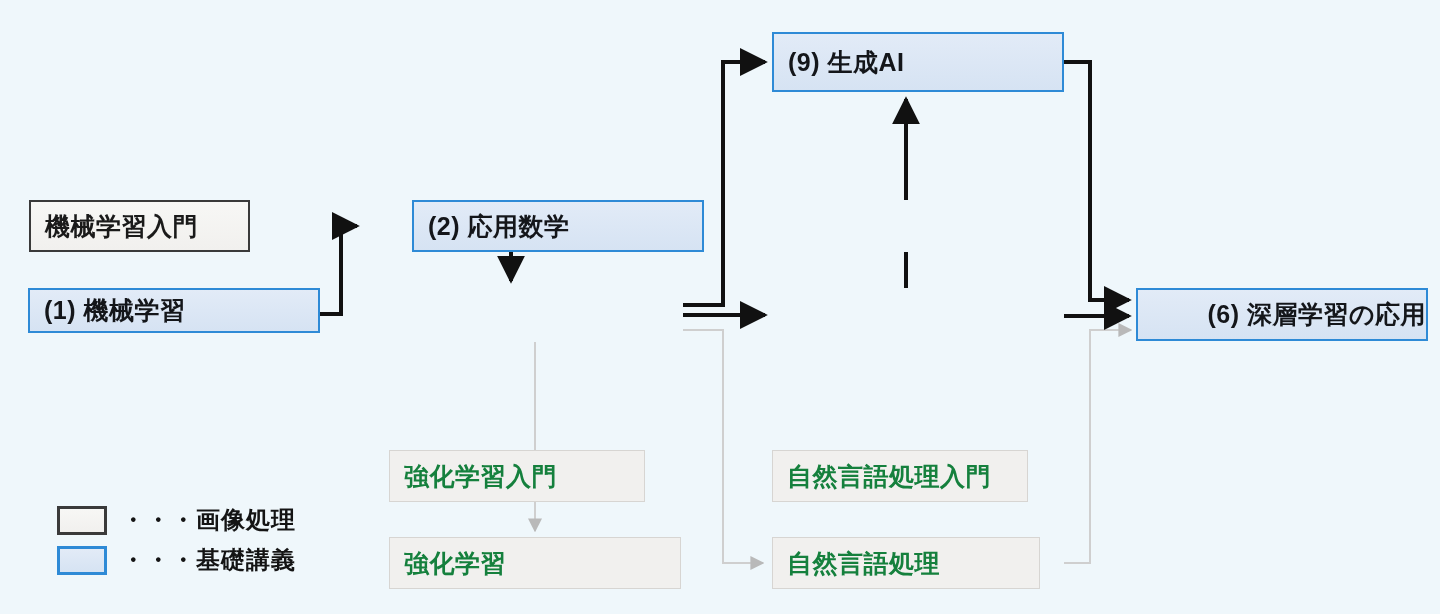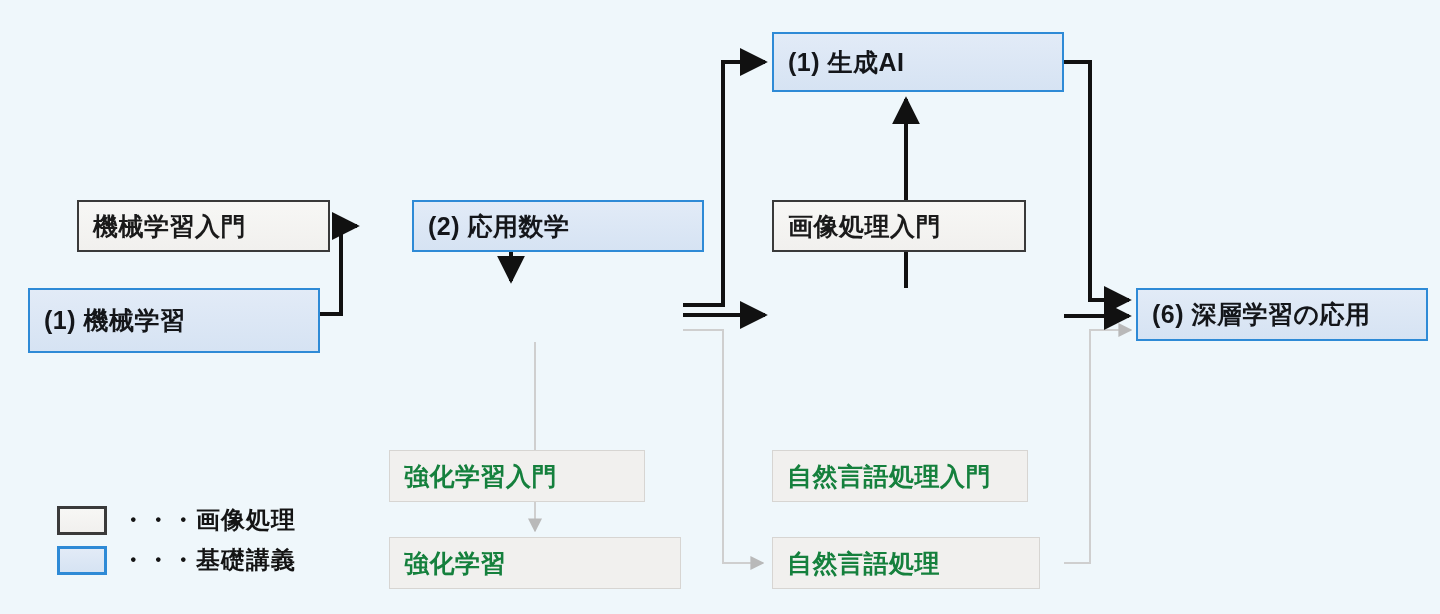--- a/index.html
+++ b/index.html
@@ -113,43 +113,40 @@
       <path d="M 511 252 L 511 281" marker-end="url(#arrow-dark)"></path>
       <path d="M 683 305 L 723 305 L 723 62 L 765 62" marker-end="url(#arrow-dark)"></path>
       <path d="M 683 315 L 765 315" marker-end="url(#arrow-dark)"></path>
       <path d="M 906 200 L 906 99" marker-end="url(#arrow-dark)"></path>
       <path d="M 906 252 L 906 288"></path>
       <path d="M 1064 62 L 1090 62 L 1090 300 L 1129 300" marker-end="url(#arrow-dark)"></path>
       <path d="M 1064 316 L 1129 316" marker-end="url(#arrow-dark)"></path>
     </g>
   </svg>
 
-  <div class="node basic" style="left:29px; top:200px; width:253px; height:52px;margin-left:48px;">
+  <div class="node basic" style="left:29px; top:200px; width:221px; height:52px;">
     <span>機械学習入門</span>
   </div>
 
-  <div class="node special" style="left:28px; top:288px; width:292px; height:65px;">
+  <div class="node special" style="left:28px; top:288px; width:292px; height:45px;">
     <span>(1) 機械学習</span>
   </div>
 
   <div class="node special" style="left:364px; top:200px; width:292px; height:52px;margin-left:48px;">
     <span>(2) 応用数学</span>
   </div>
 
 
   <div class="node special" style="left:772px; top:32px; width:292px; height:60px;">
-    <span>(1) 生成AI</span>
-  </div>
-
-  <div class="node basic" style="left:772px; top:200px; width:254px; height:52px;">
-    <span>画像処理入門</span>
+    <span>(9) 生成AI</span>
   </div>
 
 
-  <div class="node special" style="left:1136px; top:288px; width:292px; height:53px;">
+
+  <div class="node special" style="left:1136px; top:288px; width:292px; height:53px;justify-content:flex-end;">
     <span>(6) 深層学習の応用</span>
   </div>
 
   <div class="node dim-basic" style="left:389px; top:450px; width:256px; height:52px;">
     <span>強化学習入門</span>
   </div>
 
   <div class="node dim-basic" style="left:772px; top:450px; width:256px; height:52px;">
     <span>自然言語処理入門</span>
   </div>

